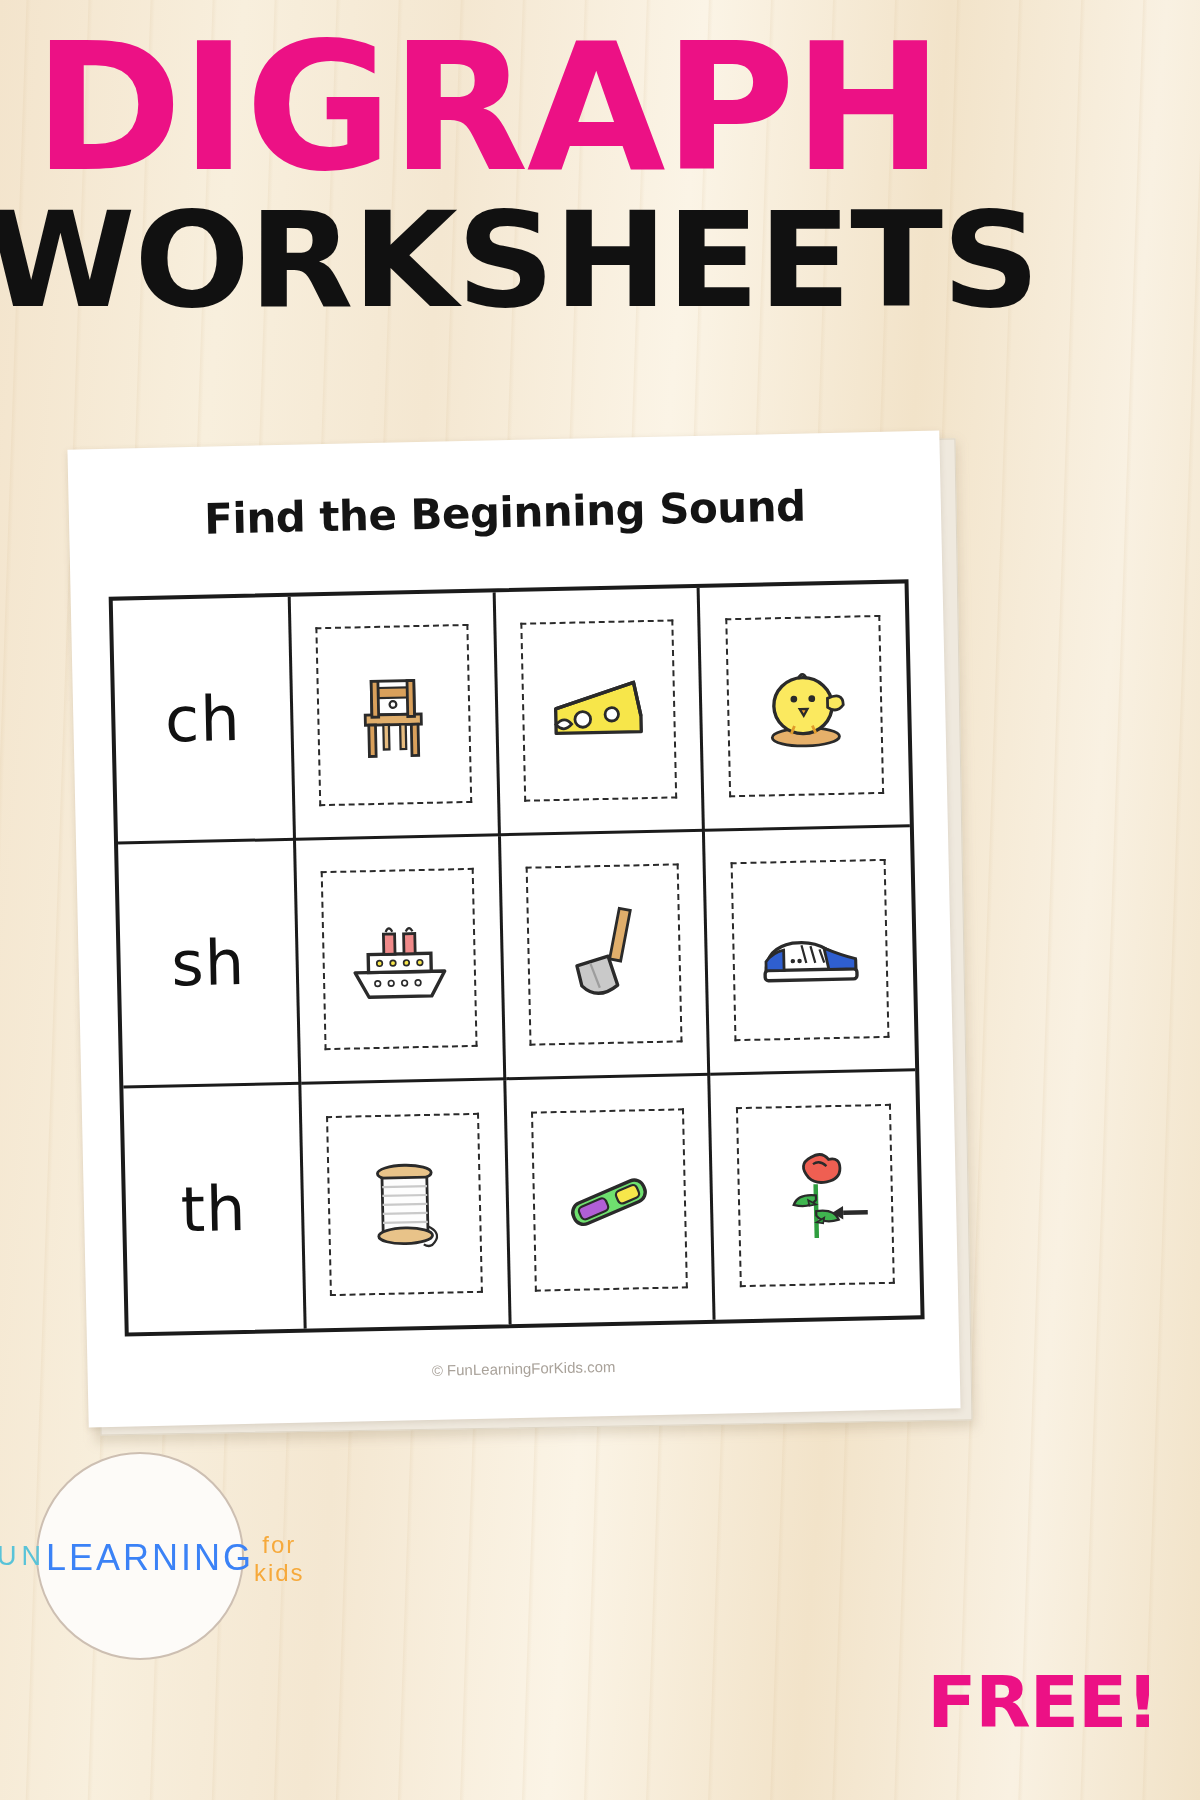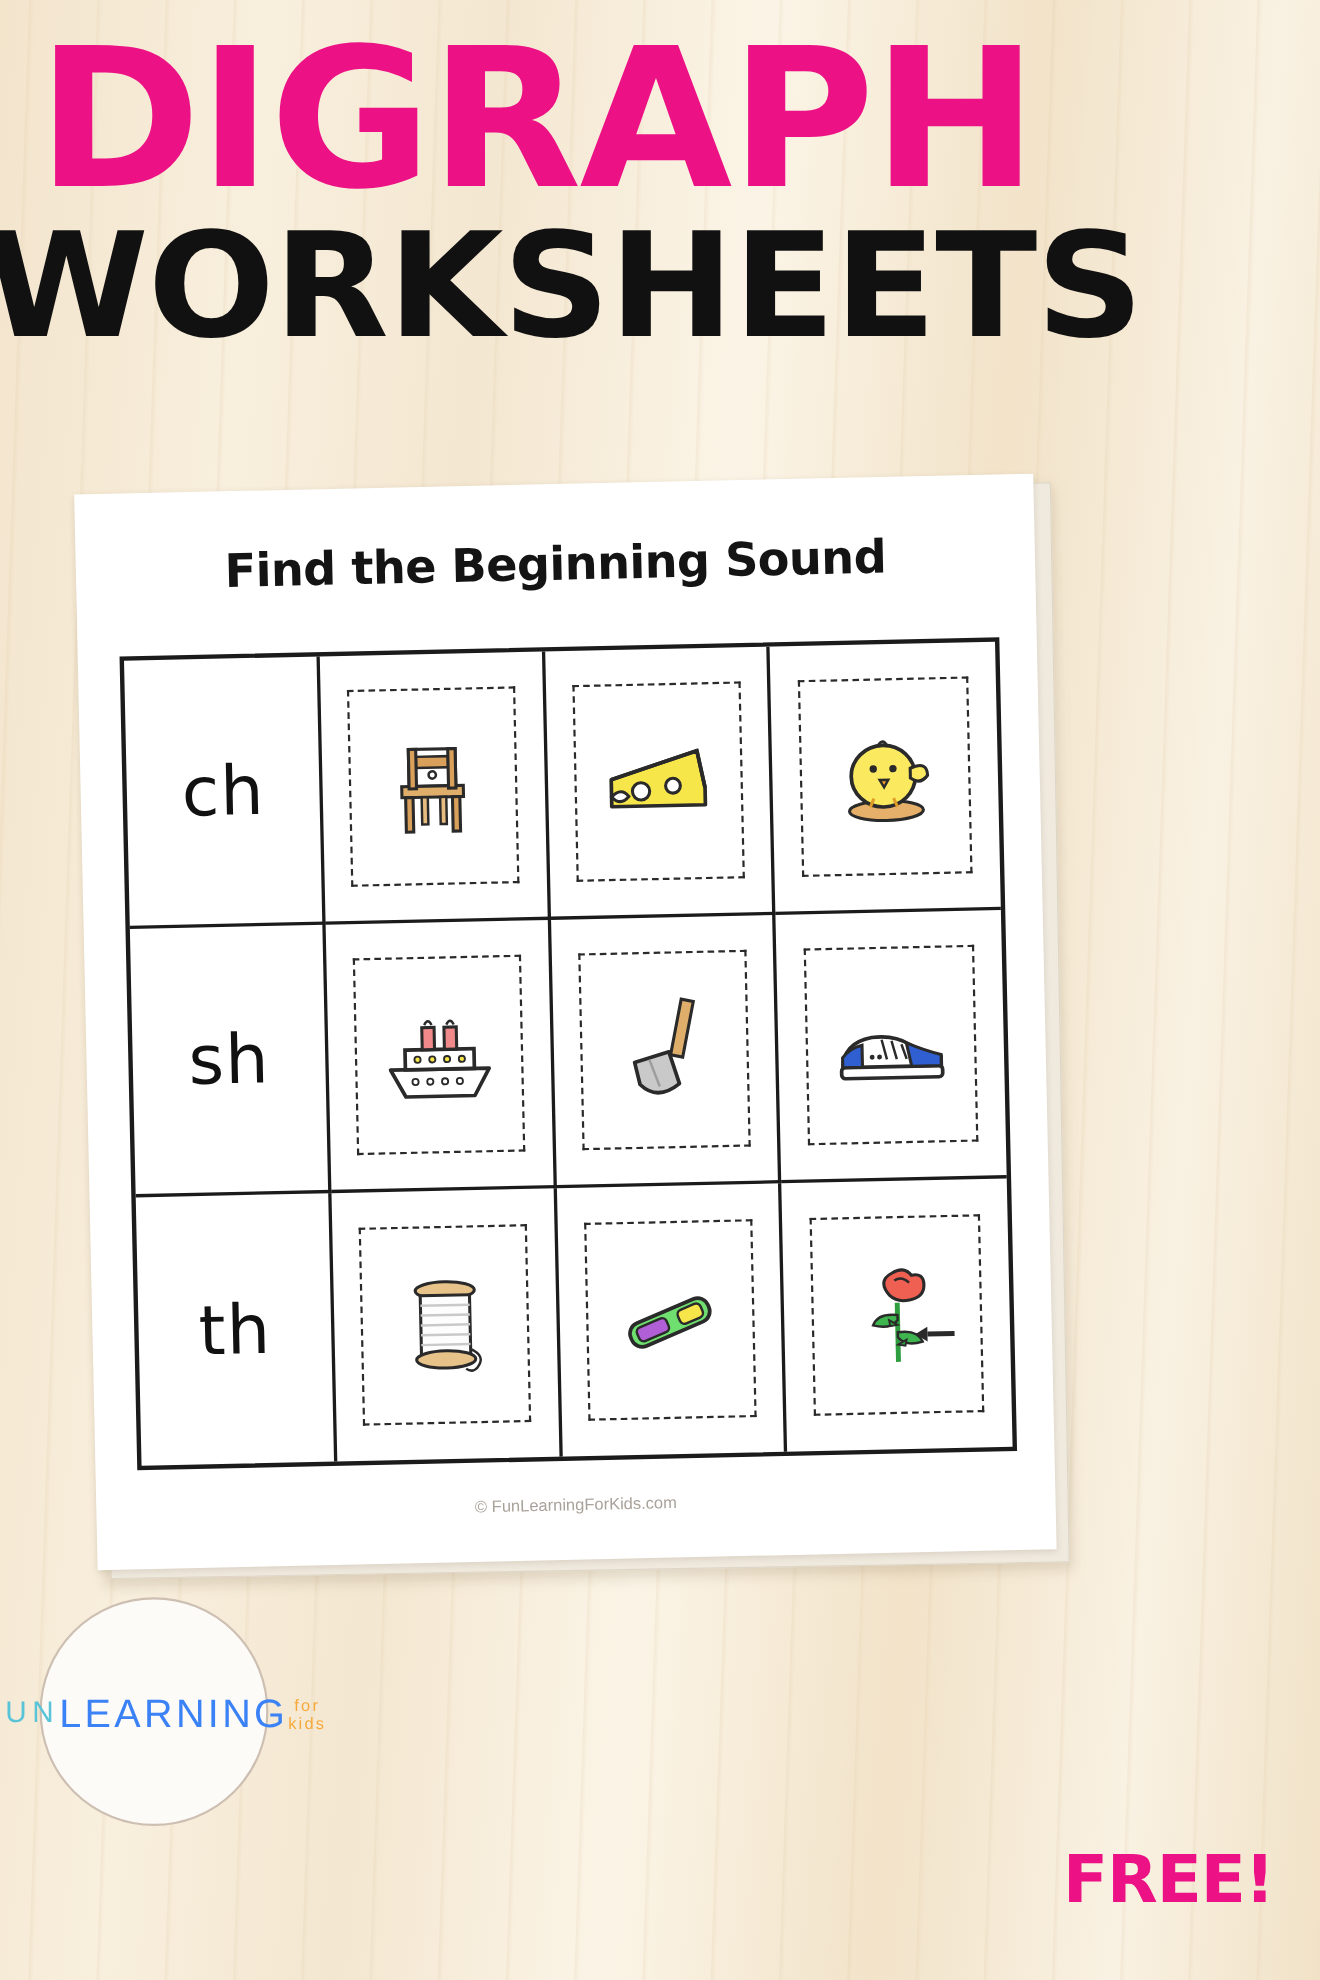--- a/index.html
+++ b/index.html
@@ -181,30 +181,30 @@
     background: #fdfbf8;
     z-index: 6;
     display: flex;
     flex-direction: row;
     align-items: center;
     justify-content: center;
     text-align: center;
   }
   .logo .l1 { font-size: 27px; letter-spacing: 5px; color:#59c3d8; font-family:"Liberation Sans",sans-serif; }
   .logo .l2 { font-size: 36px; letter-spacing: 3px; color:#3b82f6; font-family:"Liberation Sans",sans-serif; margin-top:4px;}
-  .logo .l3 { font-size: 15px; letter-spacing: 2px; color:#f6a93b; font-family:"Liberation Sans",sans-serif; margin-top:6px;}
+  .logo .l3 { font-size: 24px; letter-spacing: 2px; color:#f6a93b; font-family:"Liberation Sans",sans-serif; margin-top:6px;}
 
   
   .free {
     position: absolute;
     right: 42px;
     bottom: 56px;
     font-family: "DejaVu Sans", sans-serif;
     font-weight: bold;
-    font-size: 60px;
+    font-size: 72px;
     color: #ec1185;
     letter-spacing: -1px;
     z-index: 6;
   }
 </style>
 </head>
 <body>
 
 <div class="bg"></div>
 

